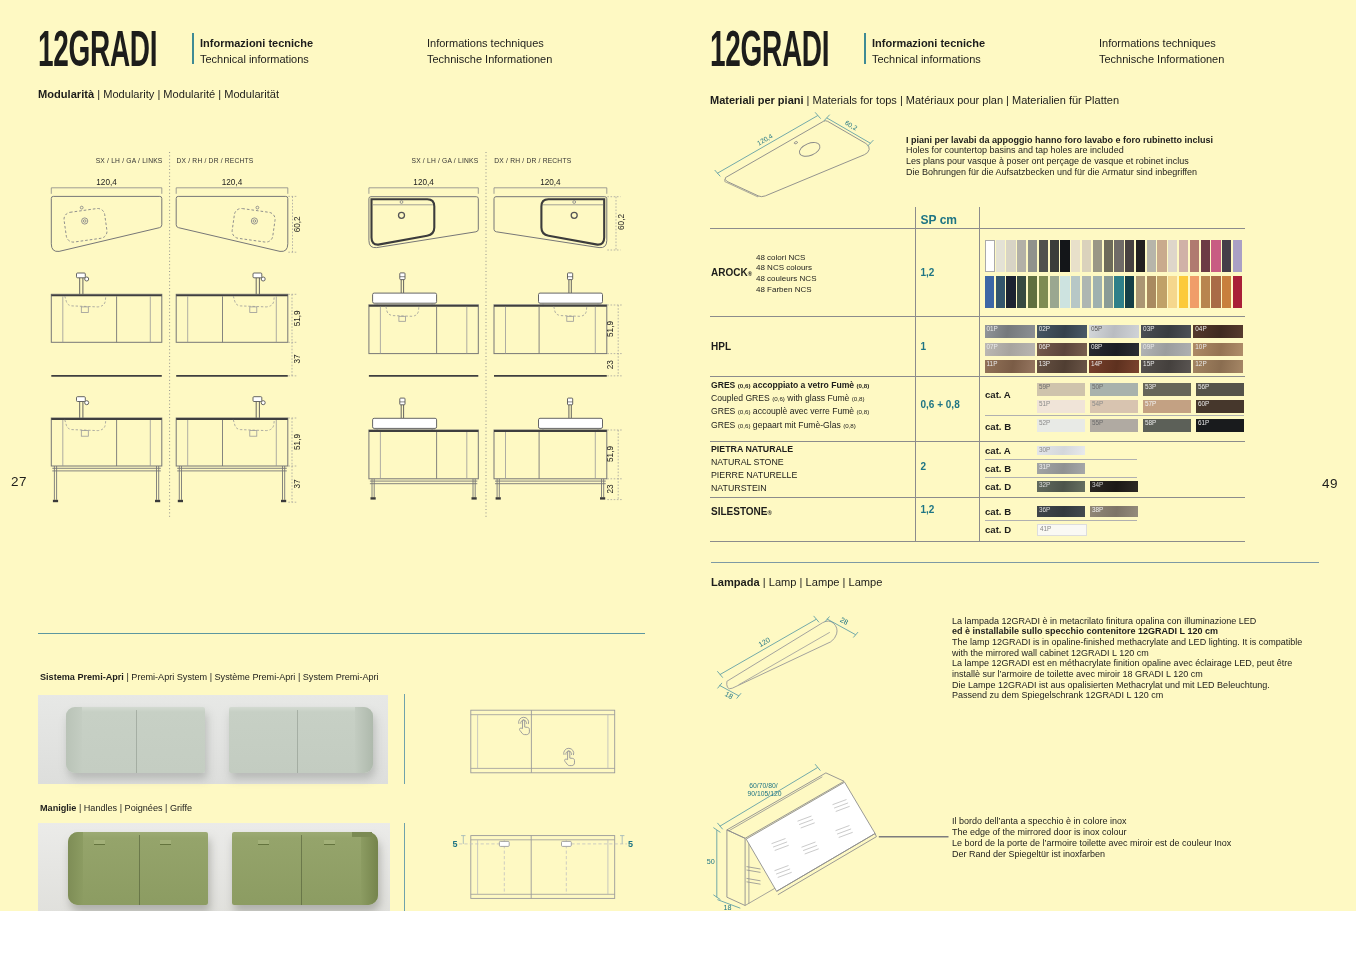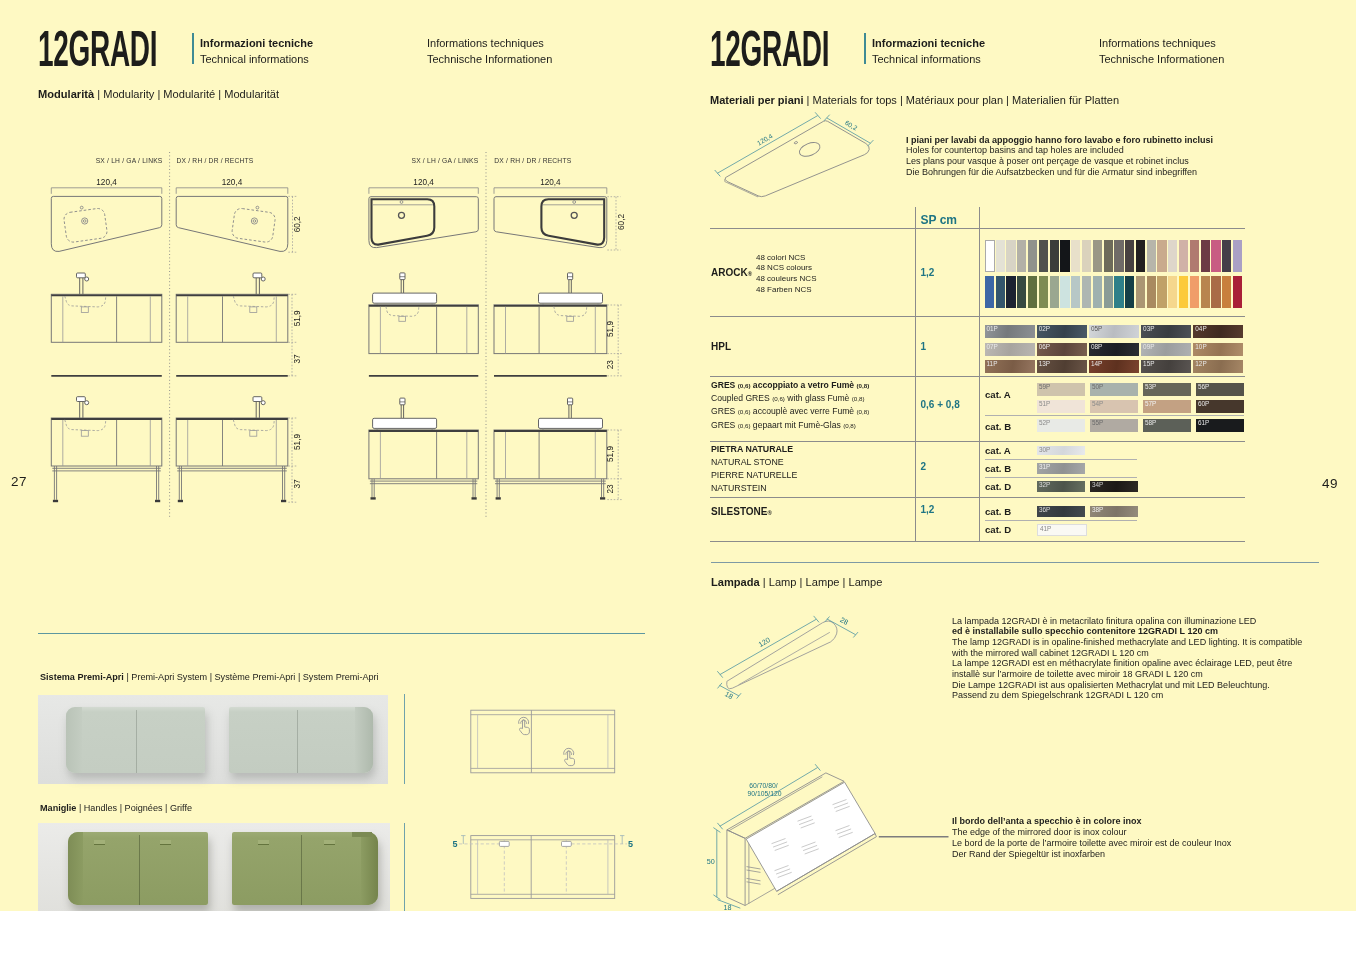--- a/index.html
+++ b/index.html
@@ -678,21 +678,21 @@
 <line x1="716.8" y1="830.1" x2="716.8" y2="897.3" stroke="#4f96a2" stroke-width="0.8"></line>
 <line x1="713.4" y1="827.6" x2="720.4" y2="832.4" stroke="#4f96a2" stroke-width="0.8"></line>
 <line x1="713.4" y1="894.8" x2="720.4" y2="899.6" stroke="#4f96a2" stroke-width="0.8"></line>
 <text x="714.8" y="864" font-size="7.2" fill="#1e7484" text-anchor="end">50</text>
 <line x1="717.4" y1="899.6" x2="740.3" y2="908.2" stroke="#4f96a2" stroke-width="0.8"></line>
 <text x="727.5" y="910" font-size="7.2" fill="#1e7484" text-anchor="middle">18</text>
 <line x1="878.8" y1="836.8" x2="948.5" y2="836.8" stroke="#7d7d7d" stroke-width="1.4"></line>
 </svg>
 
 <div class="abs" style="left:952px;top:815.8px;font-size:9.0px;line-height:11.2px">
-      <div style="font-weight:bold">Il bordo dell’anta a specchio è in colore inox</div>
+      <div style="font-weight:normal">Il bordo dell’anta a specchio è in colore inox</div>
       <div style="">The edge of the mirrored door is inox colour</div>
       <div style="">Le bord de la porte de l’armoire toilette avec miroir est de couleur Inox</div>
       <div style="">Der Rand der Spiegeltür ist inoxfarben</div>
     </div>
 
 <div class="abs" style="left:718px;top:923.8px;width:567px;height:1.6px;background:#4f909b"></div>
 
 <div class="abs" style="left:1322px;top:476px;font-size:13.5px;letter-spacing:0.5px">49</div>
 </div>
 </body></html>

